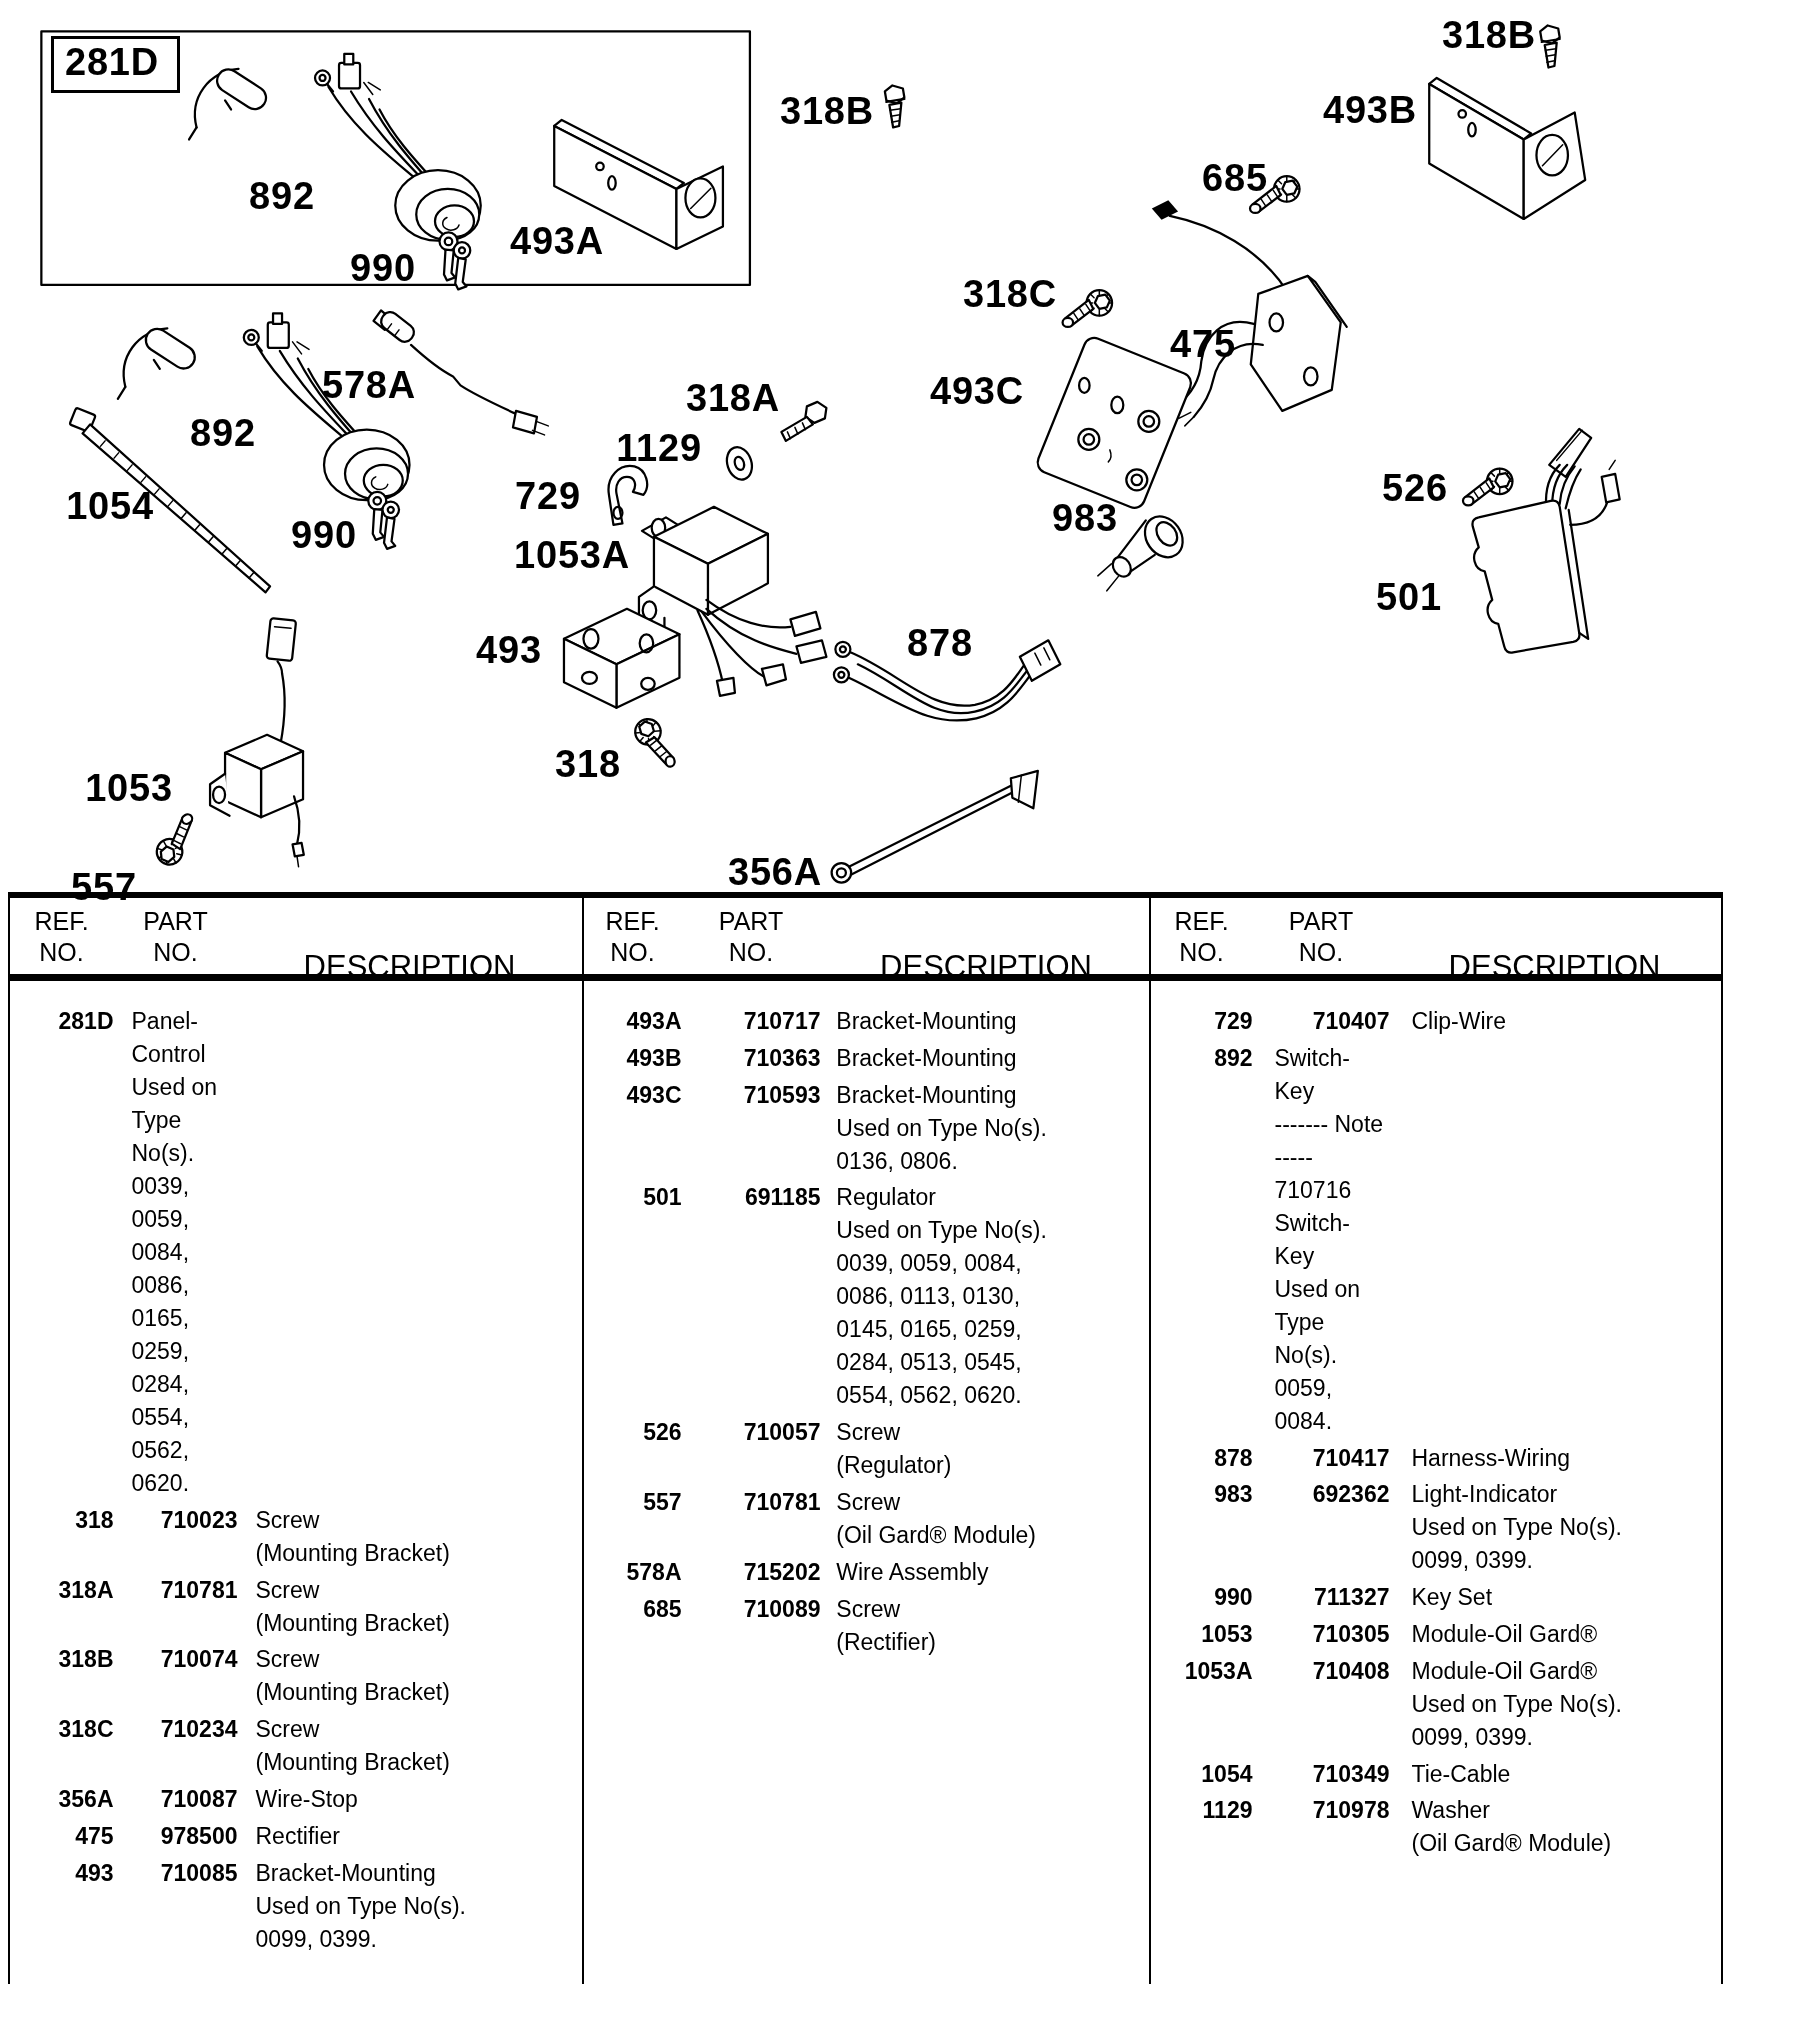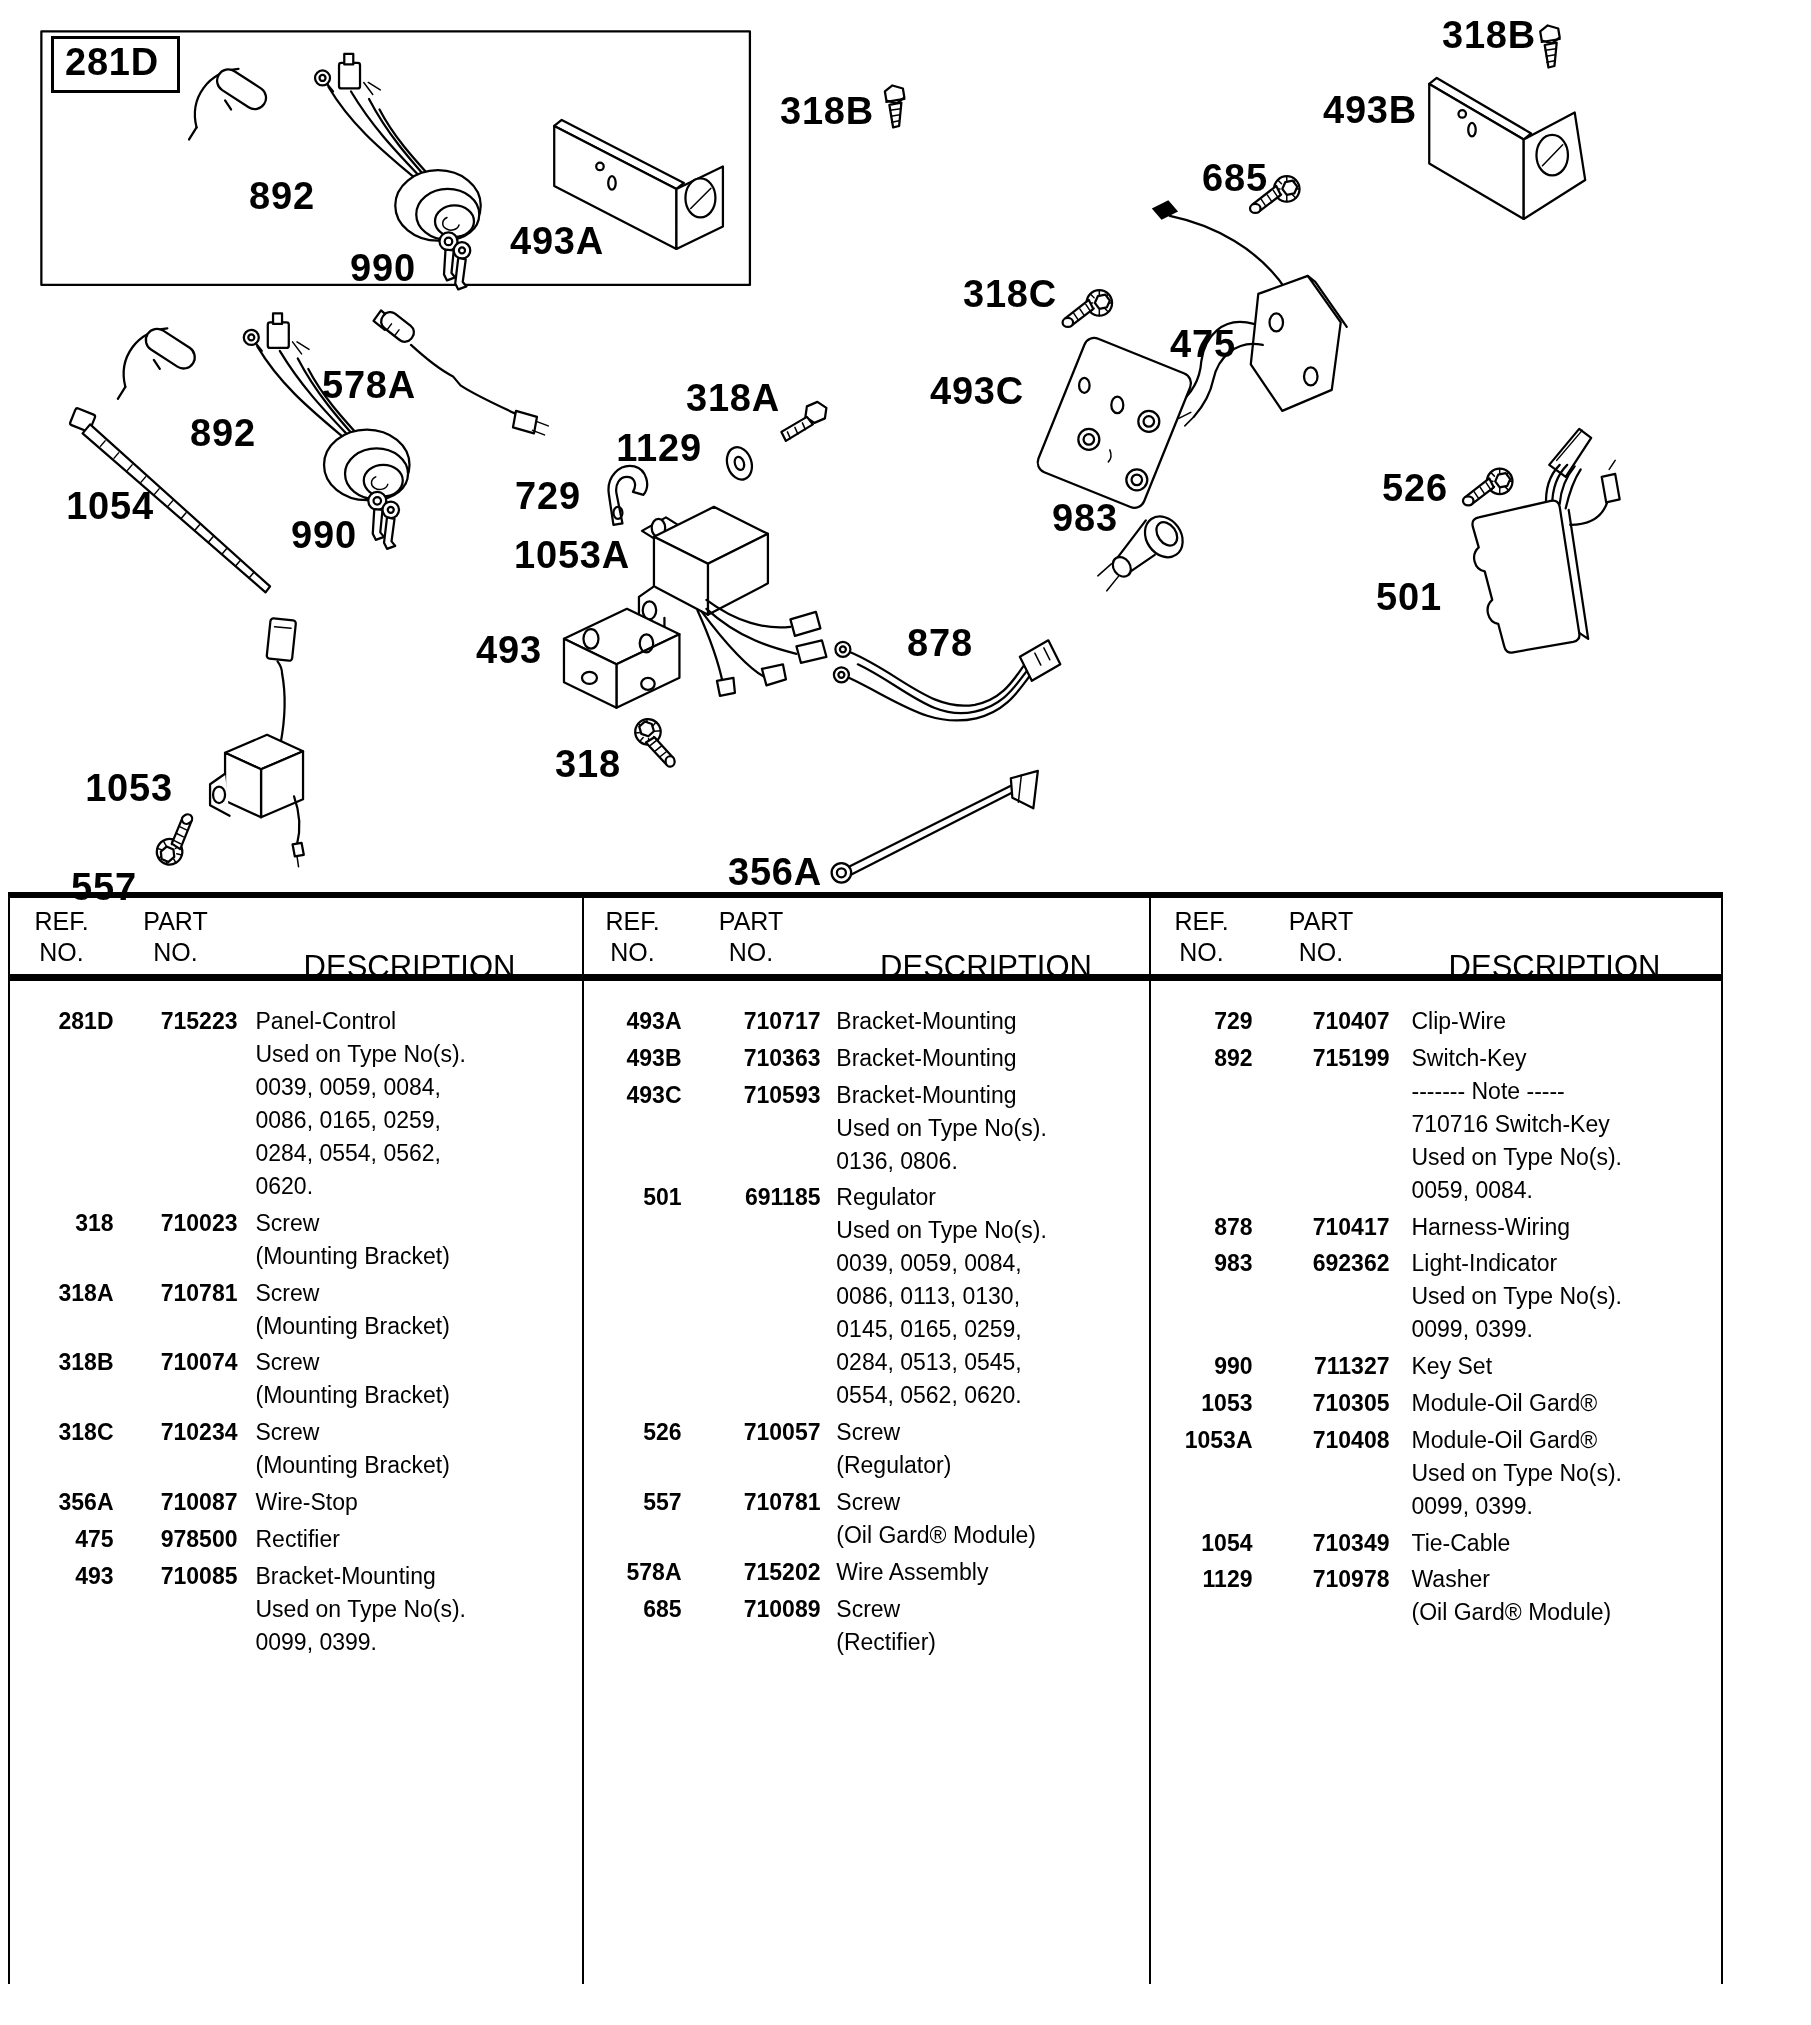--- a/index.html
+++ b/index.html
@@ -332,21 +332,20 @@
       </div>
       <div class="h-stack">
         <span>PART</span>
         <span>NO.</span>
       </div>
       <div class="h-desc">DESCRIPTION</div>
     </div>
     <div class="t-entries">
         <div class="entry">
           <div class="e-ref">281D</div>
-          <div class="e-part">715223</div>
           <div class="e-desc">
             <div class="d-line">Panel-Control</div>
             <div class="d-line">Used on Type No(s).</div>
             <div class="d-line">0039, 0059, 0084,</div>
             <div class="d-line">0086, 0165, 0259,</div>
             <div class="d-line">0284, 0554, 0562,</div>
             <div class="d-line">0620.</div>
           </div>
         </div>
         <div class="entry">
@@ -505,21 +504,20 @@
     <div class="t-entries">
         <div class="entry">
           <div class="e-ref">729</div>
           <div class="e-part">710407</div>
           <div class="e-desc">
             <div class="d-line">Clip-Wire</div>
           </div>
         </div>
         <div class="entry">
           <div class="e-ref">892</div>
-          <div class="e-part">715199</div>
           <div class="e-desc">
             <div class="d-line">Switch-Key</div>
             <div class="d-line"><b>------- Note -----</b></div>
             <div class="d-line"><b>710716</b> Switch-Key</div>
             <div class="d-line">Used on Type No(s).</div>
             <div class="d-line">0059, 0084.</div>
           </div>
         </div>
         <div class="entry">
           <div class="e-ref">878</div>

